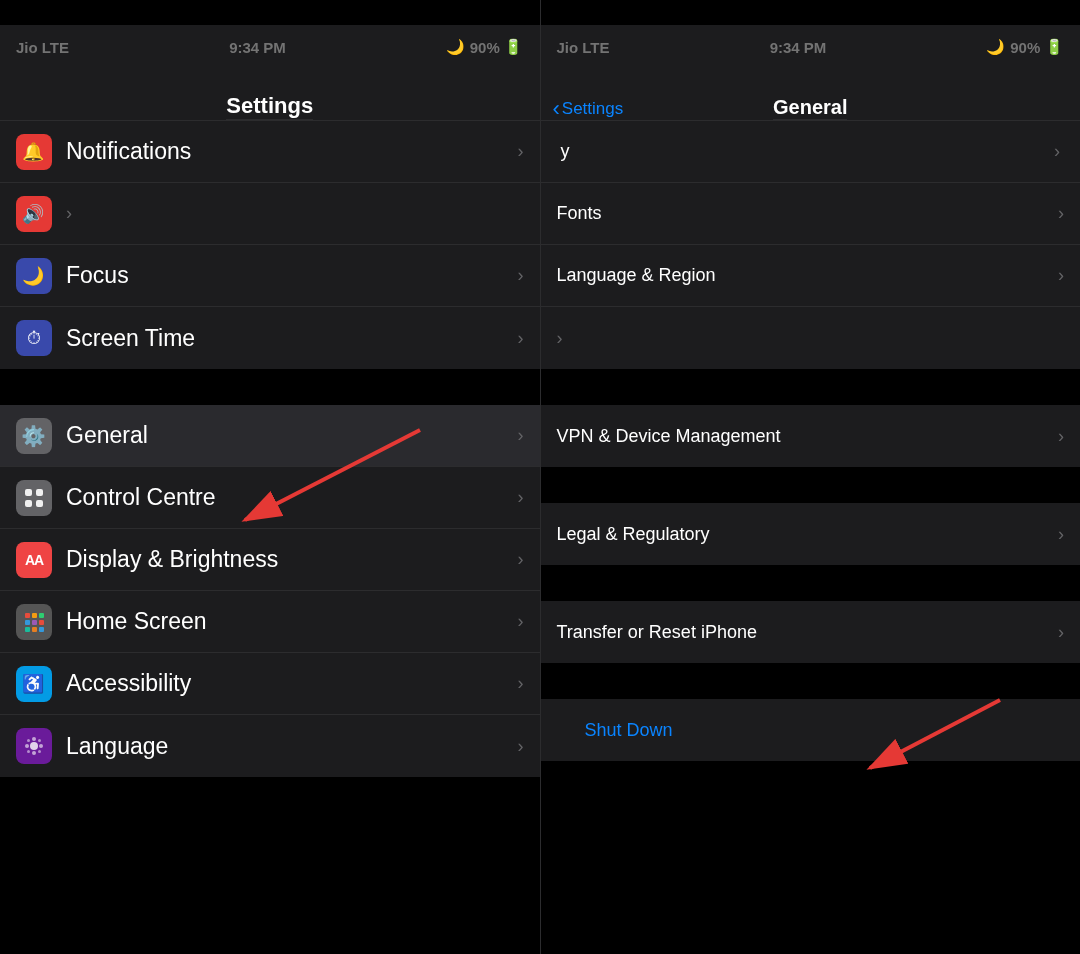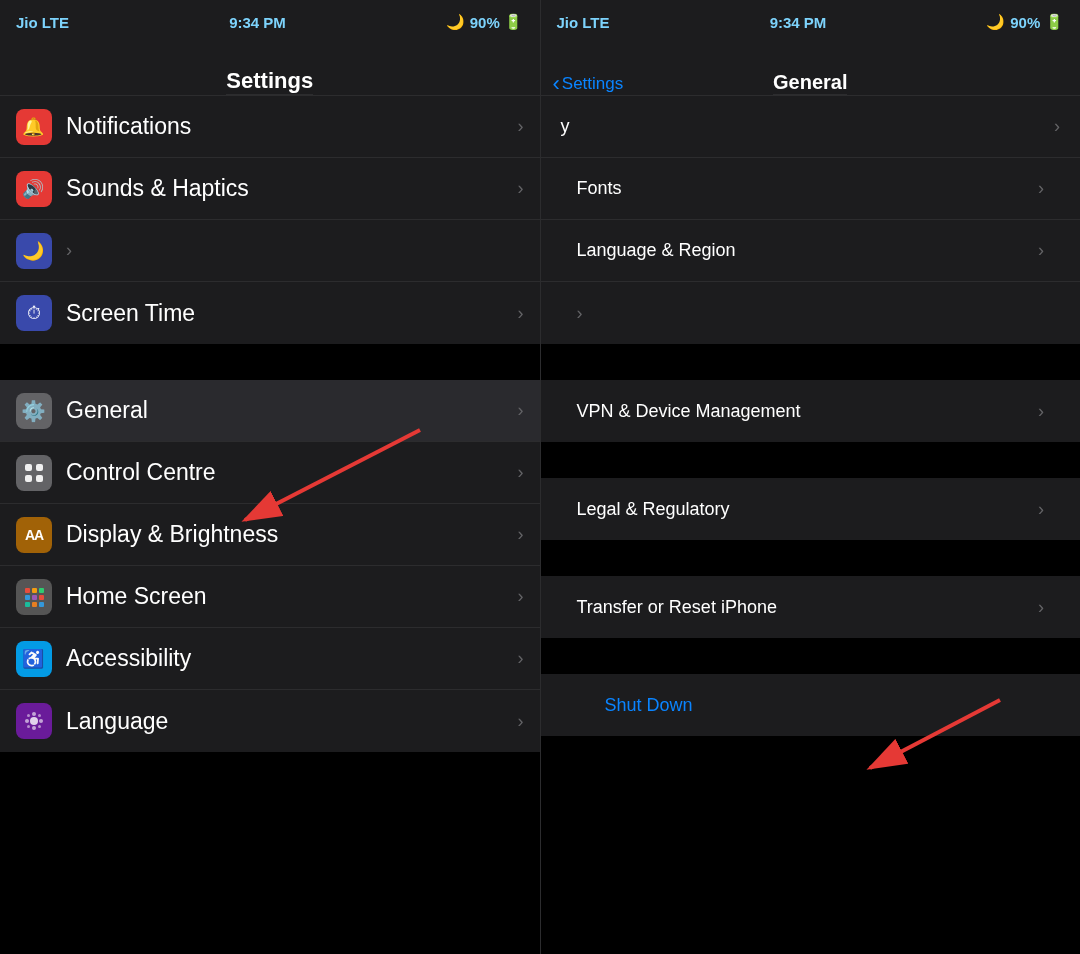--- a/index.html
+++ b/index.html
@@ -14,24 +14,25 @@
     }
 
     
     .status-bar {
       display: flex;
       justify-content: space-between;
       align-items: center;
       height: 44px;
       padding: 0 16px;
       background: #1c1c1e;
-      color: #7dd3fc;
+      color: #737373;
       font-size: 15px;
       font-weight: 600;
       flex-shrink: 0;
+      margin-top: 25px;
     }
     .status-left { display: flex; align-items: center; gap: 4px; }
     .status-right { display: flex; align-items: center; gap: 5px; }
 
     
     .panel {
       flex: 1;
       display: flex;
       flex-direction: column;
       background: #000;
@@ -128,21 +129,21 @@
 
     
     .icon-red { background: #e53935; }
     .icon-indigo { background: #3949ab; }
 
     
     .list-item-simple {
       display: flex;
       align-items: center;
       min-height: 62px;
-      padding: 0 36px;
+      padding: 0 16px;
       background: #1c1c1e;
       border-bottom: 1px solid #2c2c2e;
       cursor: pointer;
       position: relative;
     }
     .list-item-simple:last-child {
       border-bottom: none;
     }
     .item-label-simple {
       flex: 1;
@@ -214,27 +215,27 @@
           <div class="item-icon icon-red">
             <span style="font-size:18px;">🔔</span>
           </div>
           <span class="item-label">Notifications</span>
           <span class="item-chevron">›</span>
         </div>
         <div class="list-item">
           <div class="item-icon icon-red">
             <span style="font-size:18px;">🔊</span>
           </div>
-          <span class="item-label">Sounds &amp; Haptics</span>
           <span class="item-chevron">›</span>
         </div>
         <div class="list-item">
           <div class="item-icon icon-indigo">
             <span style="font-size:18px;">🌙</span>
           </div>
+          <span class="item-label">Focus</span>
           <span class="item-chevron">›</span>
         </div>
         <div class="list-item">
           <div class="item-icon icon-indigo">
             <span style="font-size:18px; color:#fff;">⏱</span>
           </div>
           <span class="item-label">Screen Time</span>
           <span class="item-chevron">›</span>
         </div>
       </div>
@@ -255,21 +256,21 @@
               <rect x="2" y="2" width="7" height="7" rx="2" fill="white" opacity="0.9"></rect>
               <rect x="13" y="2" width="7" height="7" rx="2" fill="white" opacity="0.9"></rect>
               <rect x="2" y="13" width="7" height="7" rx="2" fill="white" opacity="0.9"></rect>
               <rect x="13" y="13" width="7" height="7" rx="2" fill="white" opacity="0.9"></rect>
             </svg>
           </div>
           <span class="item-label">Control Centre</span>
           <span class="item-chevron">›</span>
         </div>
         <div class="list-item">
-          <div class="item-icon" style="background:#a16207;">
+          <div class="item-icon" style="background:#ef4444;">
             <span style="font-size:14px;font-weight:900;color:#fff;letter-spacing:-1px;">AA</span>
           </div>
           <span class="item-label">Display &amp; Brightness</span>
           <span class="item-chevron">›</span>
         </div>
         <div class="list-item">
           <div class="item-icon" style="background:#555;">
             <svg width="22" height="22" viewBox="0 0 22 22" xmlns="http://www.w3.org/2000/svg">
               <rect x="2" y="2" width="5" height="5" rx="1" fill="#e74c3c"></rect>
               <rect x="9" y="2" width="5" height="5" rx="1" fill="#f39c12"></rect>

